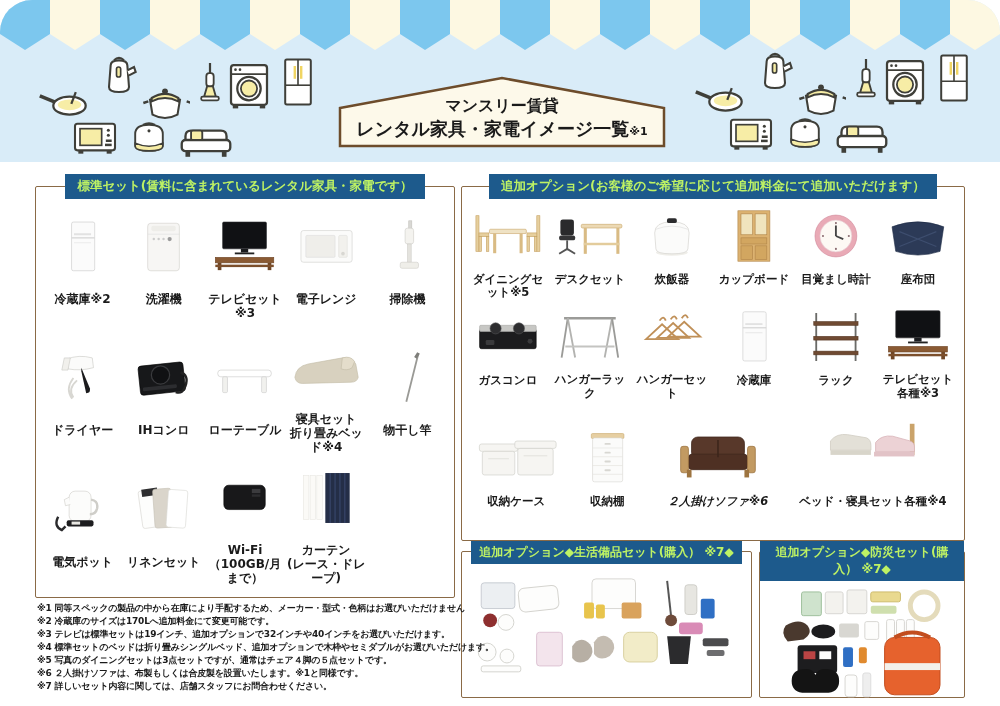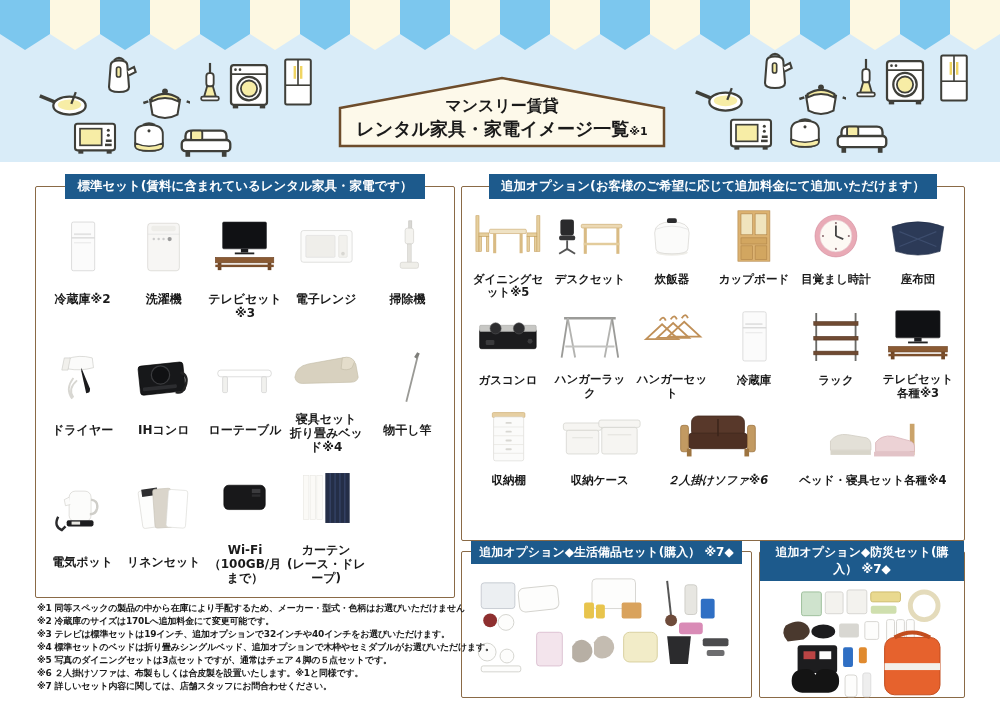--- a/index.html
+++ b/index.html
@@ -1,17 +1,17 @@
 <!DOCTYPE html>
 <html><head>
 <meta charset="utf-8">
 <style>
   html,body{margin:0;padding:0;background:#fff;}
   .page{position:relative;width:1000px;height:706px;background:#ffffff;overflow:hidden;
-        font-family:"DejaVu Sans","Liberation Sans",sans-serif;color:#1a1a1a;}
+        font-family:"DejaVu Sans","Liberation Sans",sans-serif;color:#1a1a1a;border-radius:32px;}
 
   
   .banner{position:absolute;left:0;top:0;width:1000px;height:162px;background:#d9ecf8;}
   .awning{position:absolute;left:0;top:0;width:1000px;height:52px;
     background:repeating-linear-gradient(90deg,#7cc7ee 0 50px,#fdf8e2 50px 100px);
     clip-path:polygon(0px 0px,1000px 0px,1000px 34px,975px 50px,950px 34px,925px 50px,900px 34px,875px 50px,850px 34px,825px 50px,800px 34px,775px 50px,750px 34px,725px 50px,700px 34px,675px 50px,650px 34px,625px 50px,600px 34px,575px 50px,550px 34px,525px 50px,500px 34px,475px 50px,450px 34px,425px 50px,400px 34px,375px 50px,350px 34px,325px 50px,300px 34px,275px 50px,250px 34px,225px 50px,200px 34px,175px 50px,150px 34px,125px 50px,100px 34px,75px 50px,50px 34px,25px 50px,0px 34px);}
   .icon-cluster{position:absolute;width:288px;height:112px;}
   #cluster-left{left:36px;top:50px;}
   #cluster-right{left:692px;top:46px;}
   .cluster-icon{position:absolute;}
@@ -22,21 +22,21 @@
   .title-text{position:absolute;left:0;top:22px;width:100%;text-align:center;font-weight:bold;line-height:1.3;}
   .title-line1{font-size:16px;}
   .title-line2{font-size:18px;}
   .title-note{font-size:11px;font-weight:bold;}
 
   
   .panel{position:absolute;background:#fff;border:1.5px solid #8a6a46;border-radius:2px;box-sizing:border-box;}
   #standard-panel{left:35px;top:186px;width:420px;height:412px;}
   #option-panel{left:461px;top:186px;width:504px;height:355px;}
   .panel-header{position:relative;margin:-13px auto 0 auto;width:fit-content;max-width:96%;
-    background:#1d5a8c;color:#ffffff;font-weight:bold;font-size:12.5px;text-align:center;
+    background:#1d5a8c;color:#bef264;font-weight:bold;font-size:12.5px;text-align:center;
     padding:4px 12px;letter-spacing:0px;}
 
   .item-grid{display:grid;grid-template-columns:repeat(5,1fr);padding:4px 6px 0 6px;}
   .opt-row{display:grid;grid-template-columns:repeat(6,1fr);padding:2px 5px 0 5px;}
   .opt-row-flex{display:flex;padding:2px 5px 0 5px;}
   .item-cell{display:flex;flex-direction:column;align-items:center;justify-content:flex-end;}
   .item-photo{width:100%;height:88px;display:flex;align-items:flex-end;justify-content:center;}
   .opt-photo{height:70px;}
   .item-photo svg{display:block;width:90%;height:100%;}
   .item-caption{font-size:12px;font-weight:bold;text-align:center;line-height:1.15;
@@ -582,20 +582,37 @@
                 <rect x="12" y="62" width="96" height="9" fill="#8a5a33" stroke="#6f4626"></rect>
                 <rect x="16" y="71" width="6" height="12" fill="#6f4626"></rect>
                 <rect x="98" y="71" width="6" height="12" fill="#6f4626"></rect>
                 <rect x="12" y="74" width="96" height="4" fill="#7c4f2c"></rect>
               </svg>
             </div>
             <div class="item-caption opt-caption">テレビセット各種※3</div>
           </div>
         </div>
         <div class="opt-row-flex">
+          <div class="item-cell" style="width: 20%;">
+            <div class="item-photo opt-photo">
+              <svg viewBox="0 0 120 90">
+                <g fill="#f6f5f2" stroke="#d4d3ce">
+                  <rect x="10" y="26" width="52" height="10" rx="3"></rect>
+                  <rect x="14" y="36" width="44" height="32" rx="3"></rect>
+                  <rect x="58" y="22" width="56" height="10" rx="3"></rect>
+                  <rect x="62" y="32" width="48" height="36" rx="3"></rect>
+                </g>
+                <g stroke="#dcdbd6">
+                  <line x1="22" y1="46" x2="50" y2="46"></line>
+                  <line x1="70" y1="42" x2="102" y2="42"></line>
+                </g>
+              </svg>
+            </div>
+            <div class="item-caption opt-caption">収納ケース</div>
+          </div>
           <div class="item-cell" style="width: 17%;">
             <div class="item-photo opt-photo">
               <svg viewBox="0 0 120 90">
                 <rect x="34" y="6" width="52" height="8" rx="2" fill="#e6cfa2" stroke="#cbab72"></rect>
                 <rect x="36" y="13" width="48" height="70" rx="3" fill="#fbfbfa" stroke="#d8d7d2"></rect>
                 <g stroke="#e3e2dd">
                   <line x1="36" y1="29" x2="84" y2="29"></line>
                   <line x1="36" y1="43" x2="84" y2="43"></line>
                   <line x1="36" y1="57" x2="84" y2="57"></line>
                   <line x1="36" y1="71" x2="84" y2="71"></line>
@@ -603,52 +620,35 @@
                 <g fill="#d8d7d2">
                   <rect x="55" y="21" width="10" height="3" rx="1.5"></rect>
                   <rect x="55" y="35" width="10" height="3" rx="1.5"></rect>
                   <rect x="55" y="49" width="10" height="3" rx="1.5"></rect>
                   <rect x="55" y="63" width="10" height="3" rx="1.5"></rect>
                 </g>
               </svg>
             </div>
             <div class="item-caption opt-caption">収納棚</div>
           </div>
-          <div class="item-cell" style="width: 20%;">
-            <div class="item-photo opt-photo">
-              <svg viewBox="0 0 120 90">
-                <g fill="#f6f5f2" stroke="#d4d3ce">
-                  <rect x="10" y="26" width="52" height="10" rx="3"></rect>
-                  <rect x="14" y="36" width="44" height="32" rx="3"></rect>
-                  <rect x="58" y="22" width="56" height="10" rx="3"></rect>
-                  <rect x="62" y="32" width="48" height="36" rx="3"></rect>
-                </g>
-                <g stroke="#dcdbd6">
-                  <line x1="22" y1="46" x2="50" y2="46"></line>
-                  <line x1="70" y1="42" x2="102" y2="42"></line>
-                </g>
-              </svg>
-            </div>
-            <div class="item-caption opt-caption">収納ケース</div>
-          </div>
           <div class="item-cell" style="width: 28%; font-style: italic;">
             <div class="item-photo opt-photo">
               <svg viewBox="0 0 120 90">
                 <rect x="26" y="18" width="68" height="28" rx="8" fill="#58382a" stroke="#40281d"></rect>
                 <rect x="22" y="40" width="76" height="20" rx="5" fill="#4e3023" stroke="#40281d"></rect>
                 <rect x="12" y="30" width="10" height="34" rx="3" fill="#c29a62" stroke="#9d7440"></rect>
                 <rect x="98" y="30" width="10" height="34" rx="3" fill="#c29a62" stroke="#9d7440"></rect>
                 <line x1="60" y1="22" x2="60" y2="44" stroke="#3c251b" stroke-width="2"></line>
                 <rect x="20" y="60" width="6" height="10" fill="#9d7440"></rect>
                 <rect x="94" y="60" width="6" height="10" fill="#9d7440"></rect>
               </svg>
             </div>
             <div class="item-caption opt-caption">２人掛けソファ※6</div>
           </div>
-          <div class="item-cell" style="width: 35%;">
+          <div class="item-cell" style="width: 35%; gap: 21px;">
             <div class="item-photo opt-photo">
               <svg viewBox="0 0 120 90">
                 <path d="M6 50 q8-10 22-8 l24 4 q6 2 6 10 l0 6 -52 0z" fill="#e3e0d7" stroke="#cfccc1"></path>
                 <rect x="6" y="62" width="52" height="6" fill="#d8d5ca"></rect>
                 <rect x="108" y="28" width="6" height="40" fill="#caa36a"></rect>
                 <path d="M64 52 q8-10 22-8 l22 6 q6 2 6 8 l0 6 -50 0z" fill="#ecd2d5" stroke="#d9b3b8"></path>
                 <rect x="62" y="64" width="52" height="6" fill="#e2c3c7"></rect>
               </svg>
             </div>
             <div class="item-caption opt-caption">ベッド・寝具セット各種※4</div>

